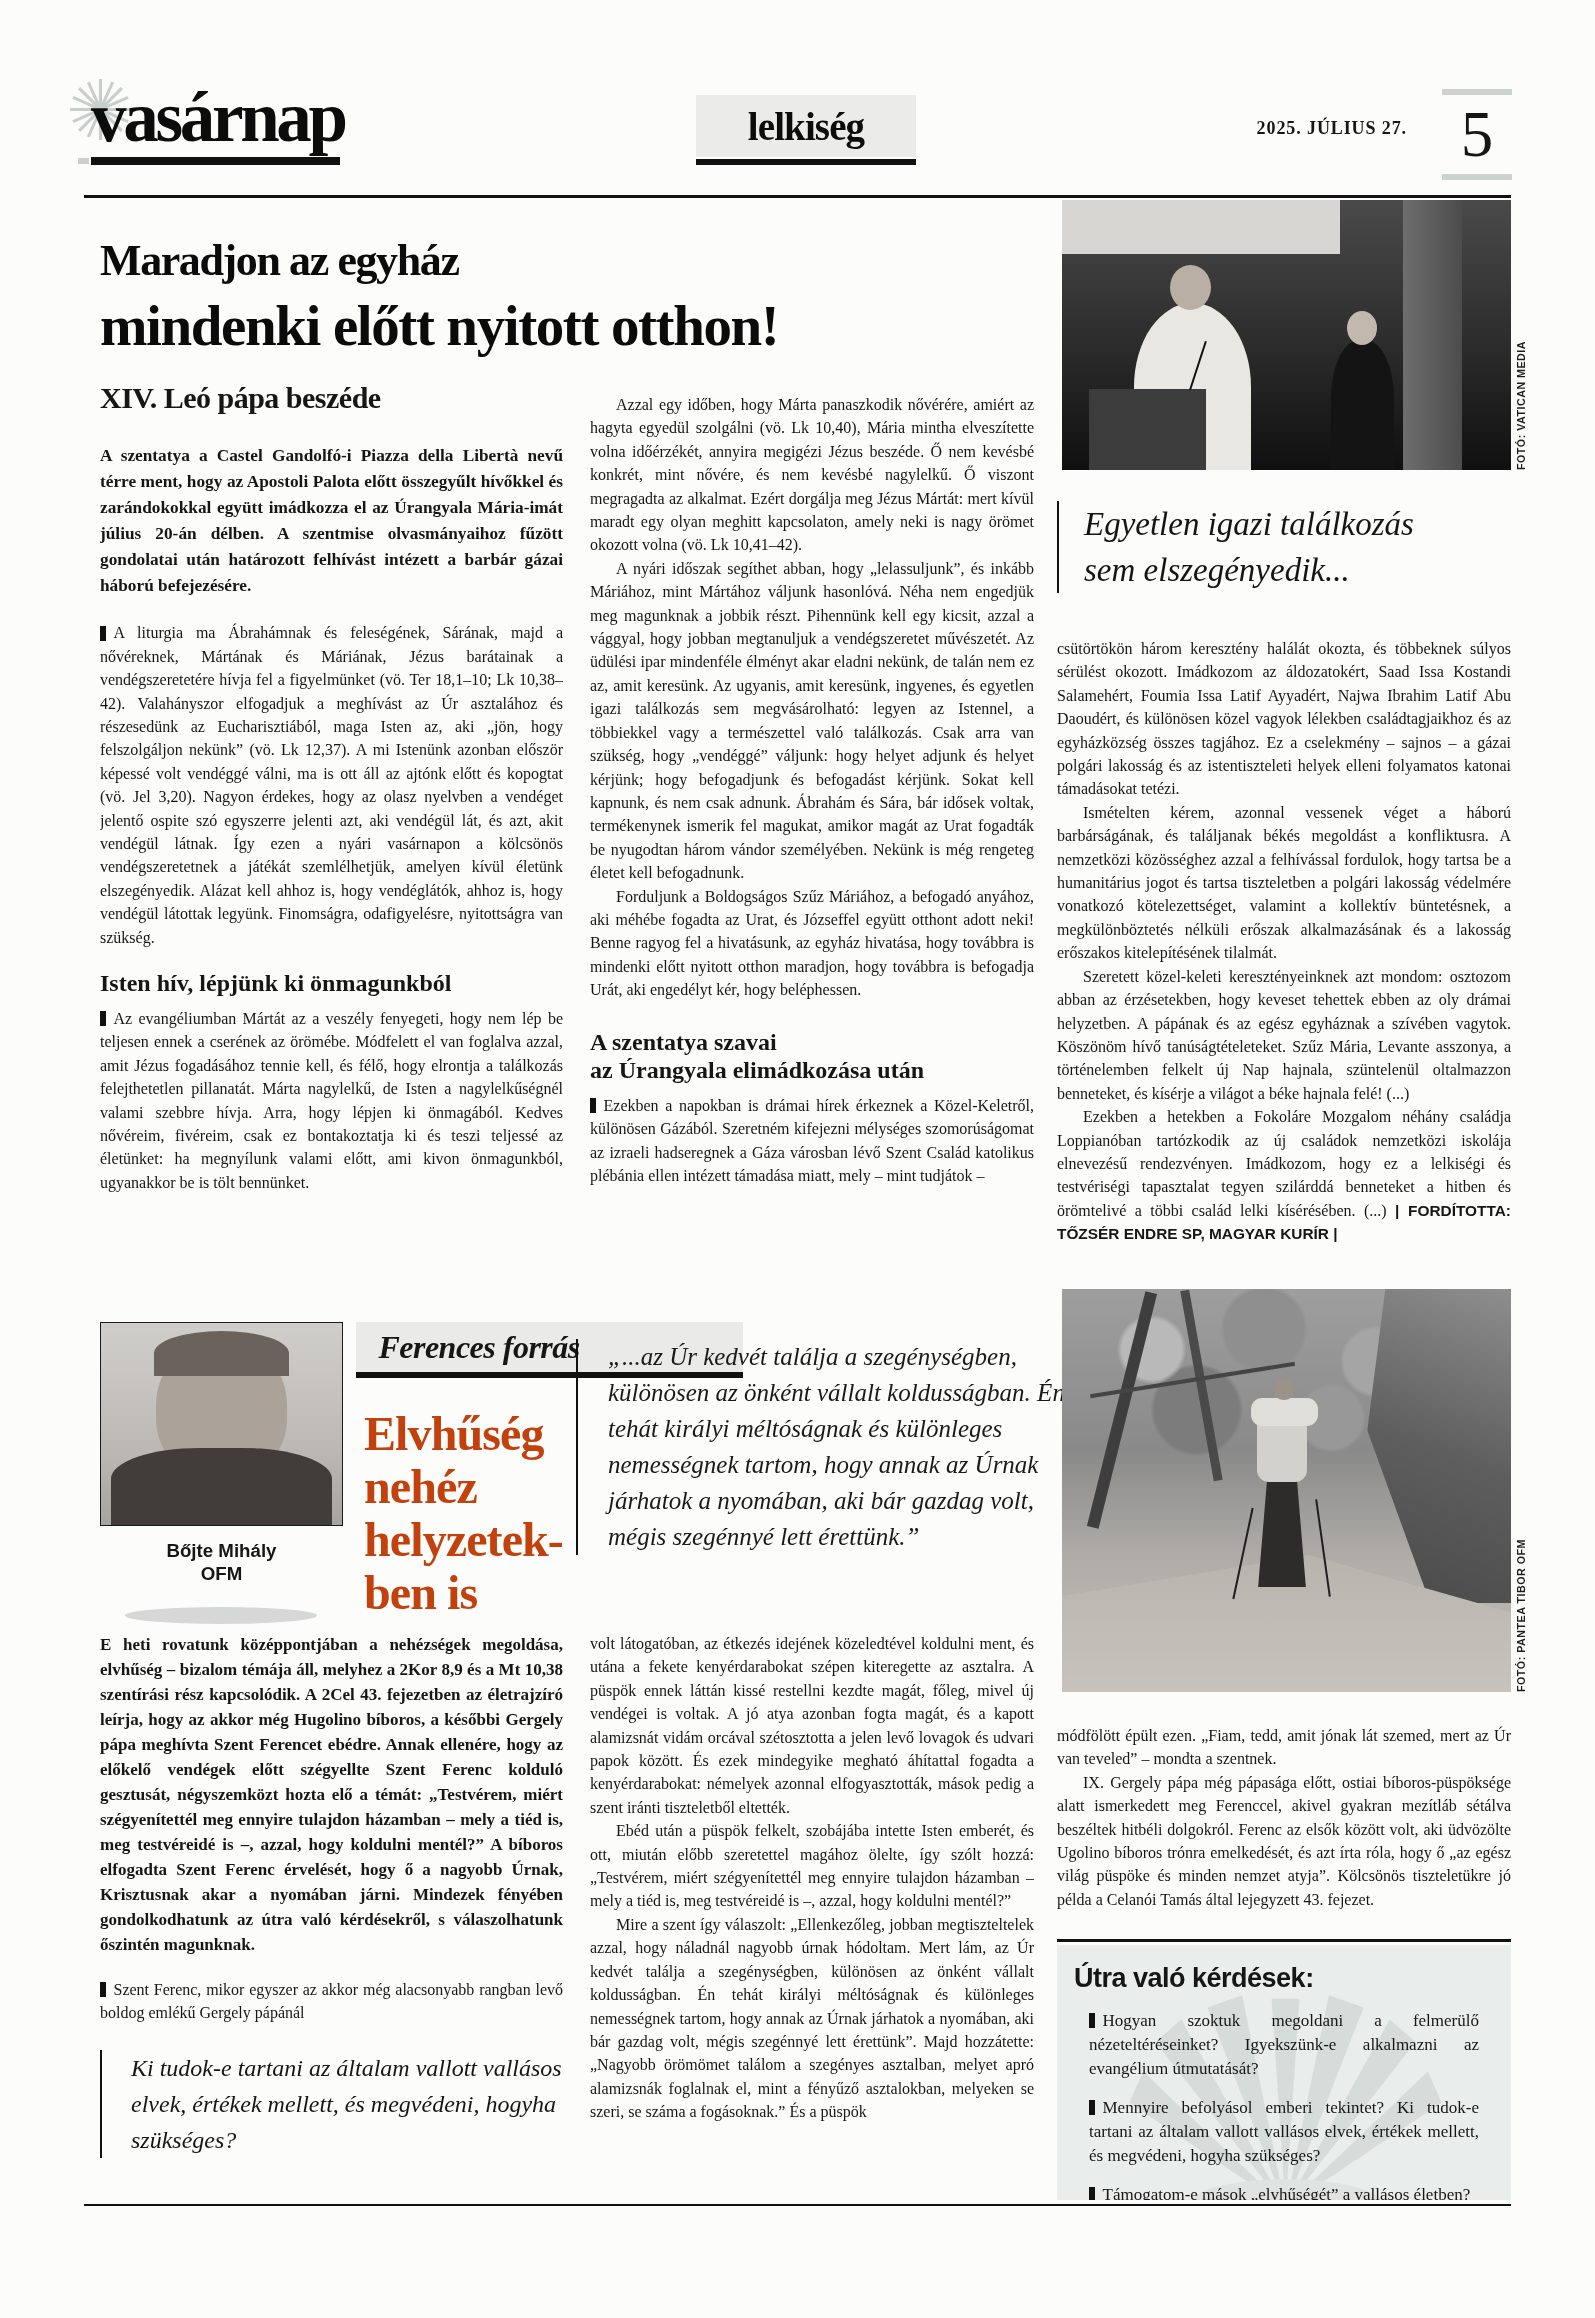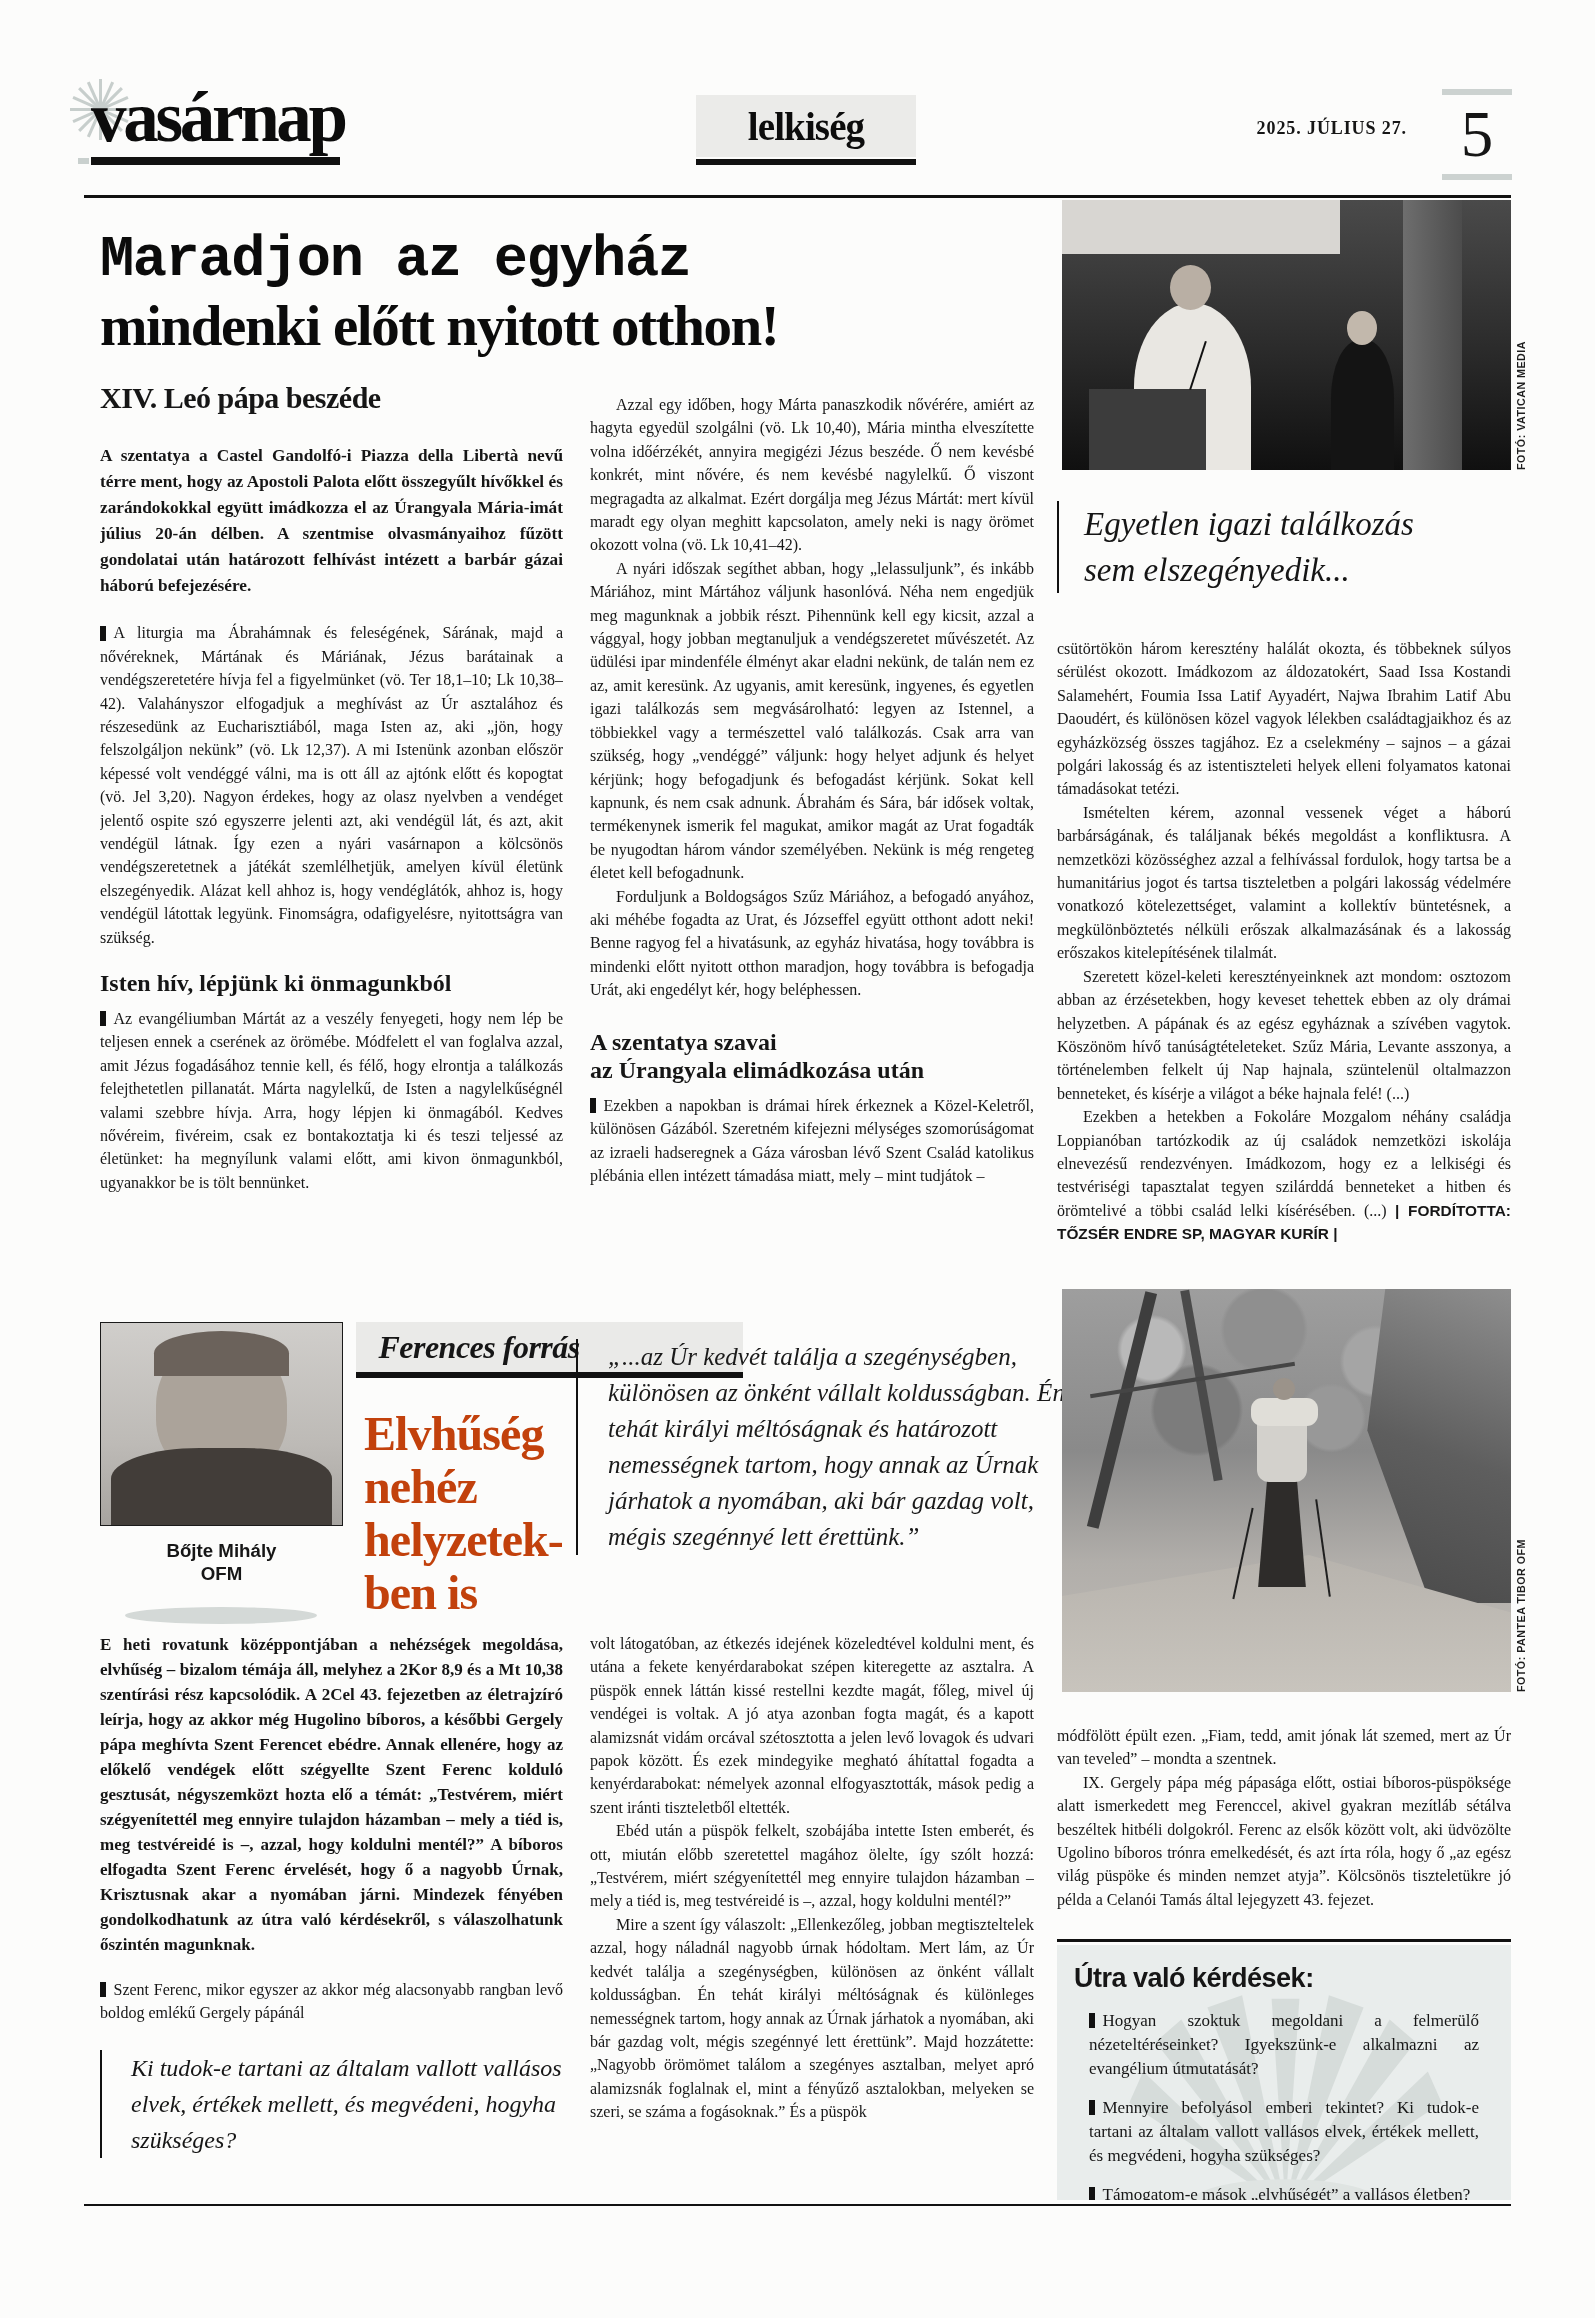--- a/index.html
+++ b/index.html
@@ -68,21 +68,21 @@
   <div class="abs" style="left:16%;top:38%;width:26%;height:62%;background:#e9e7e2;border-radius:55% 55% 0 0;"></div>
   <div class="abs" style="left:24%;top:24%;width:41px;height:45px;background:#b9af a4;background:#b9afa4;border-radius:50%;"></div>
   <div class="abs" style="left:6%;top:70%;width:26%;height:30%;background:#3c3c3c;"></div>
   <div class="abs" style="left:30%;top:52%;width:1.9px;height:51px;background:#111;transform:rotate(18deg);"></div>
   <div class="abs" style="left:60%;top:52%;width:14%;height:48%;background:#141414;border-radius:45% 45% 0 0;"></div>
   <div class="abs" style="left:63.5%;top:41%;width:30px;height:34px;background:#c2b8ac;border-radius:50%;"></div>
 </div>
 <div class="abs vcredit" style="left:1514px;top:200px;height:270px;width:14px;">FOTÓ: VATICAN MEDIA</div>
 
 <div class="abs" style="left:100px;top:228px;white-space:nowrap;font-weight:bold;color:#0b0b0b;">
-  <div style="font-size:57px;line-height:65px;letter-spacing:-1.4px;font-family:Liberation Mono, monospace;">Maradjon az egyház</div>
+  <div style="font-size:44px;line-height:65px;letter-spacing:-1.4px;">Maradjon az egyház</div>
   <div style="font-size:57px;line-height:65px;letter-spacing:-1.4px;">mindenki előtt nyitott otthon!</div>
 </div>
 <div class="abs" style="left:100px;top:381px;font-size:30px;font-weight:bold;letter-spacing:-0.5px;">XIV. Leó pápa beszéde</div>
 
 <div class="abs body-text justify" style="left:100px;top:443px;width:463px;height:867px;overflow:hidden;">
   <p class="bold" style="font-size:17.3px;line-height:26px;margin-bottom:22.4px;">A szentatya a Castel Gandolfó-i Piazza della Libertà nevű térre ment, hogy az Apostoli Palota előtt összegyűlt hívőkkel és zarándokokkal együtt imádkozza el az Úrangyala Mária-imát július 20-án délben. A szentmise olvasmányaihoz fűzött gondolatai után határozott felhívást intézett a barbár gázai háború befejezésére.</p>
   <p class="marked">A liturgia ma Ábrahámnak és feleségének, Sárának, majd a nővéreknek, Mártának és Máriának, Jézus barátainak a vendégszeretetére hívja fel a figyelmünket (vö. Ter 18,1–10; Lk 10,38–42). Valahányszor elfogadjuk a meghívást az Úr asztalához és részesedünk az Eucharisztiából, maga Isten az, aki „jön, hogy felszolgáljon nekünk” (vö. Lk 12,37). A mi Istenünk azonban először képessé volt vendéggé válni, ma is ott áll az ajtónk előtt és kopogtat (vö. Jel 3,20). Nagyon érdekes, hogy az olasz nyelvben a vendéget jelentő ospite szó egyszerre jelenti azt, aki vendégül lát, és azt, akit vendégül látnak. Így ezen a nyári vasárnapon a kölcsönös vendégszeretetnek a játékát szemlélhetjük, amelyen kívül életünk elszegényedik. Alázat kell ahhoz is, hogy vendéglátók, ahhoz is, hogy vendégül látottak legyünk. Finomságra, odafigyelésre, nyitottságra van szükség.</p>
   <h3 class="subhead">Isten hív, lépjünk ki önmagunkból</h3>
   <p class="marked">Az evangéliumban Mártát az a veszély fenyegeti, hogy nem lép be teljesen ennek a cserének az örömébe. Módfelett el van foglalva azzal, amit Jézus fogadásához tennie kell, és félő, hogy elrontja a találkozás felejthetetlen pillanatát. Márta nagylelkű, de Isten a nagylelkűségnél valami szebbre hívja. Arra, hogy lépjen ki önmagából. Kedves nővéreim, fivéreim, csak ez bontakoztatja ki és teszi teljessé az életünket: ha megnyílunk valami előtt, ami kivon önmagunkból, ugyanakkor be is tölt bennünket.</p>
 </div>
@@ -130,21 +130,21 @@
 <div class="abs rule" style="left:356px;top:1372px;width:387px;height:6px;"></div>
 
 <div class="abs" style="left:364px;top:1407px;font-weight:bold;font-size:48px;line-height:53px;letter-spacing:-0.9px;color:#c2410c;">
   <div>Elvhűség</div>
   <div>nehéz</div>
   <div>helyzetek-</div>
   <div>ben is</div>
 </div>
 
 <div class="abs quote-block" style="left:576px;top:1339px;width:505px;padding-left:30px;box-sizing:border-box;">
-  <div style="font-size:25px;line-height:36px;color:#1a1a1a;">„...az Úr kedvét találja a szegénységben, különösen az önként vállalt koldusságban. Én tehát királyi méltóságnak és határozott nemességnek tartom, hogy annak az Úrnak járhatok a nyomában, aki bár gazdag volt, mégis szegénnyé lett érettünk.”</div>
+  <div style="font-size:25px;line-height:36px;color:#1a1a1a;">„...az Úr kedvét találja a szegénységben, különösen az önként vállalt koldusságban. Én tehát királyi méltóságnak és különleges nemességnek tartom, hogy annak az Úrnak járhatok a nyomában, aki bár gazdag volt, mégis szegénnyé lett érettünk.”</div>
 </div>
 
 <div class="photo" style="left:1062px;top:1289px;width:449px;height:403px;background:
      radial-gradient(circle at 20% 15%, #b9b9b9 0 6%, transparent 7%),
      radial-gradient(circle at 45% 10%, #8f8f8f 0 9%, transparent 10%),
      radial-gradient(circle at 70% 18%, #a5a5a5 0 7%, transparent 8%),
      radial-gradient(circle at 30% 30%, #7c7c7c 0 10%, transparent 11%),
      radial-gradient(circle at 60% 32%, #989898 0 8%, transparent 9%),
      linear-gradient(180deg,#9e9e9e 0%,#8a8a8a 40%,#b1aeaa 68%,#c2beb8 100%);">
   <div class="abs" style="right:0;top:0;width:40%;height:78%;background:linear-gradient(200deg,#8e8e8e 0%,#5e5e5e 50%,#484848 100%);clip-path:polygon(30% 0,100% 0,100% 100%,55% 100%,20% 45%);"></div>

